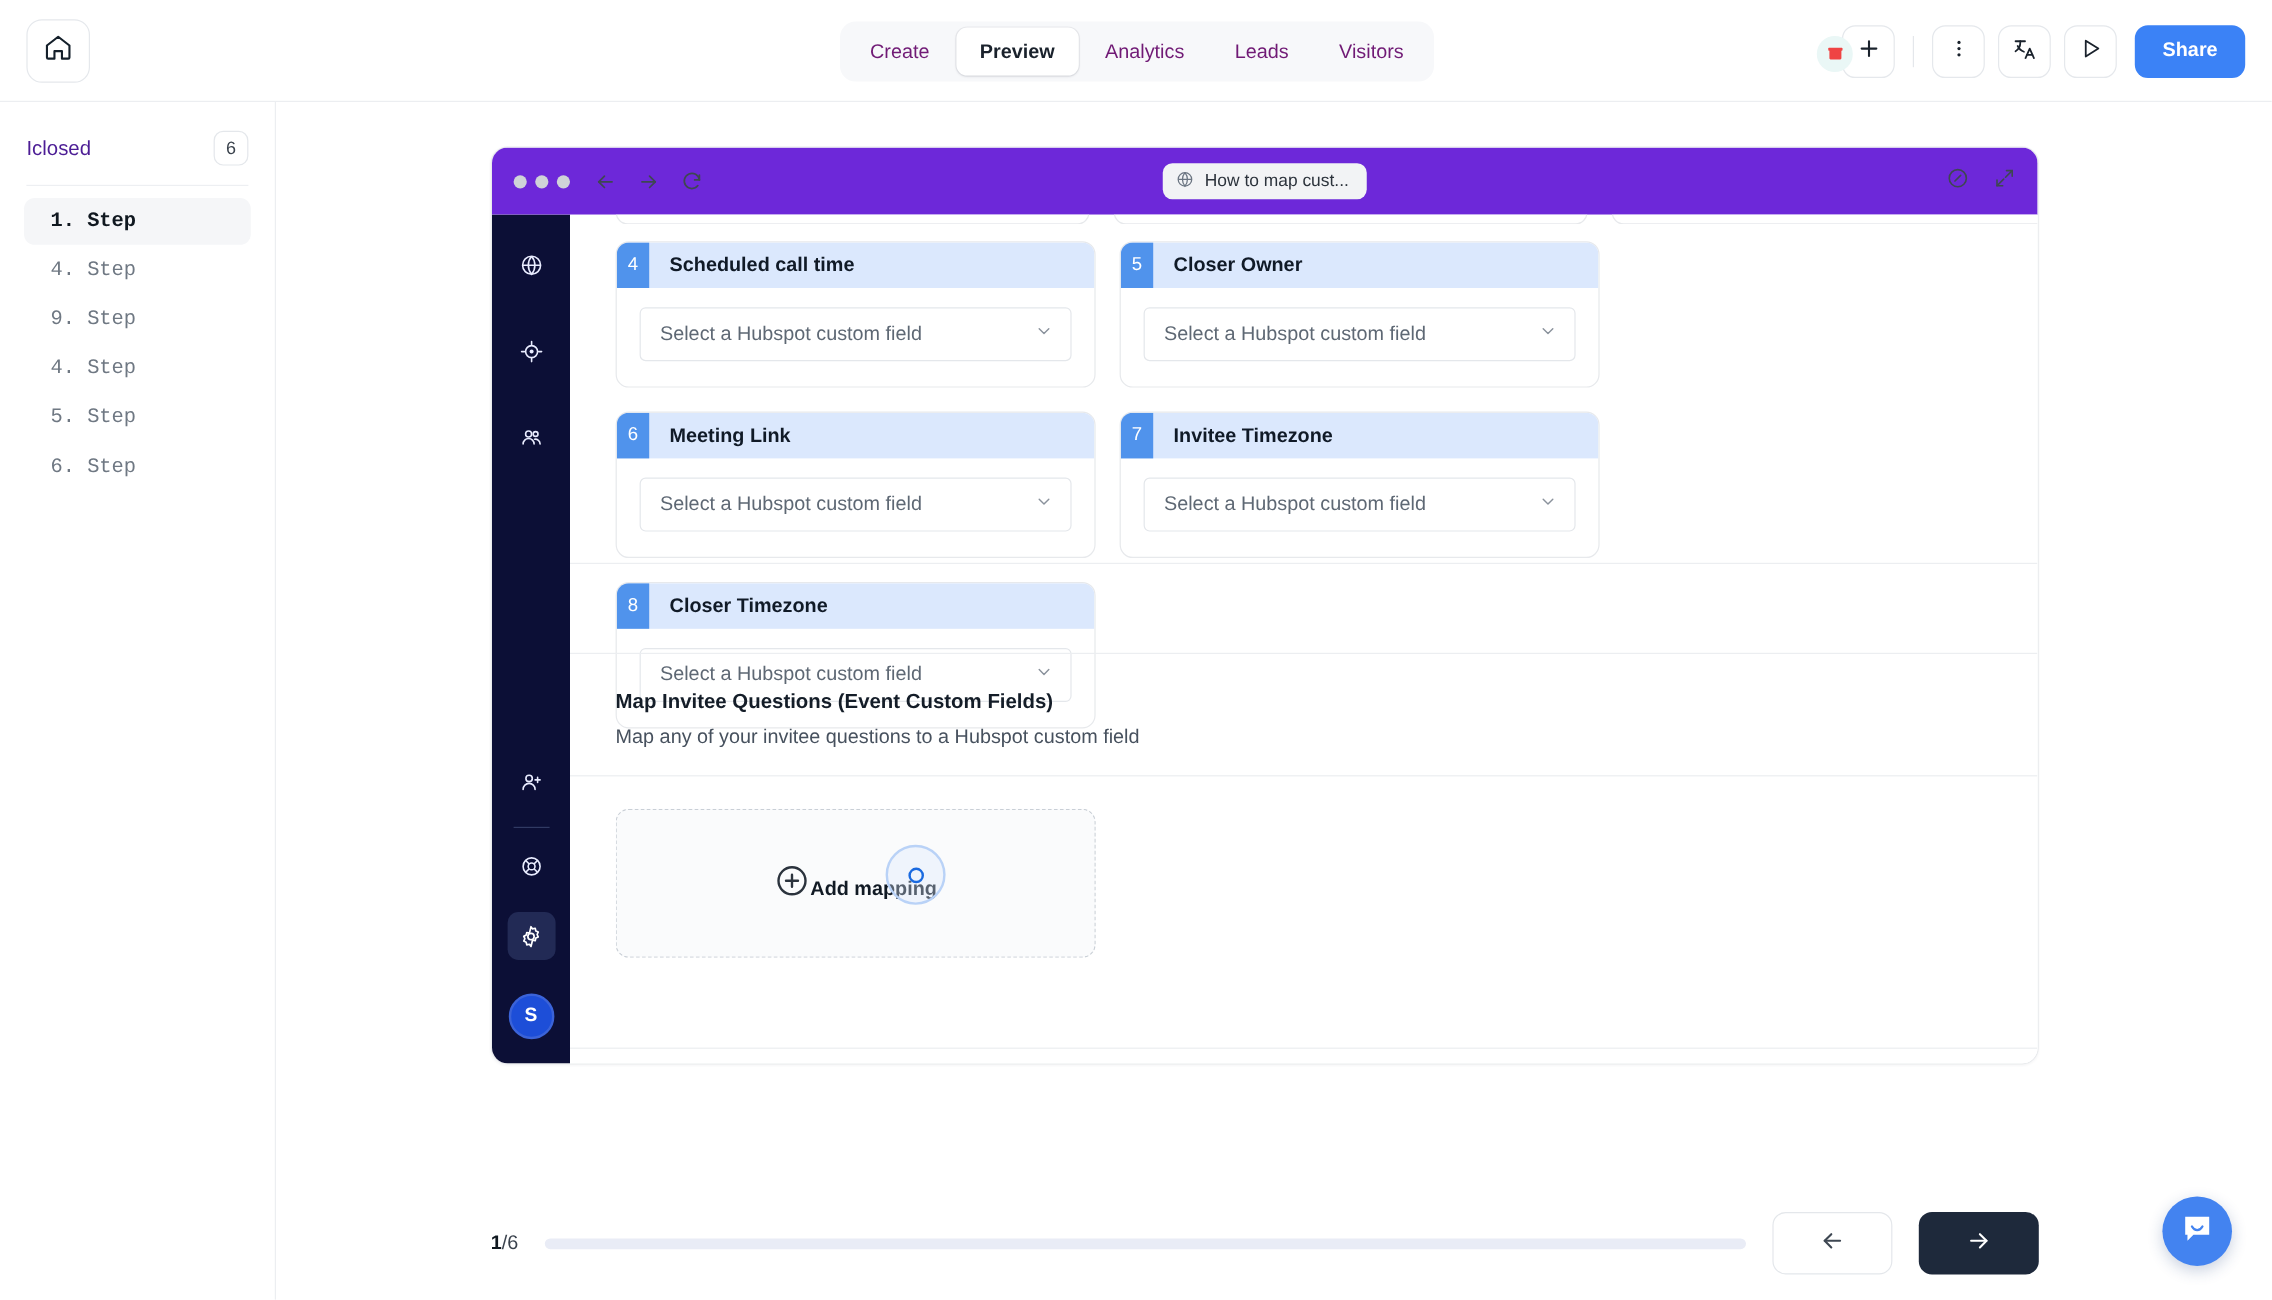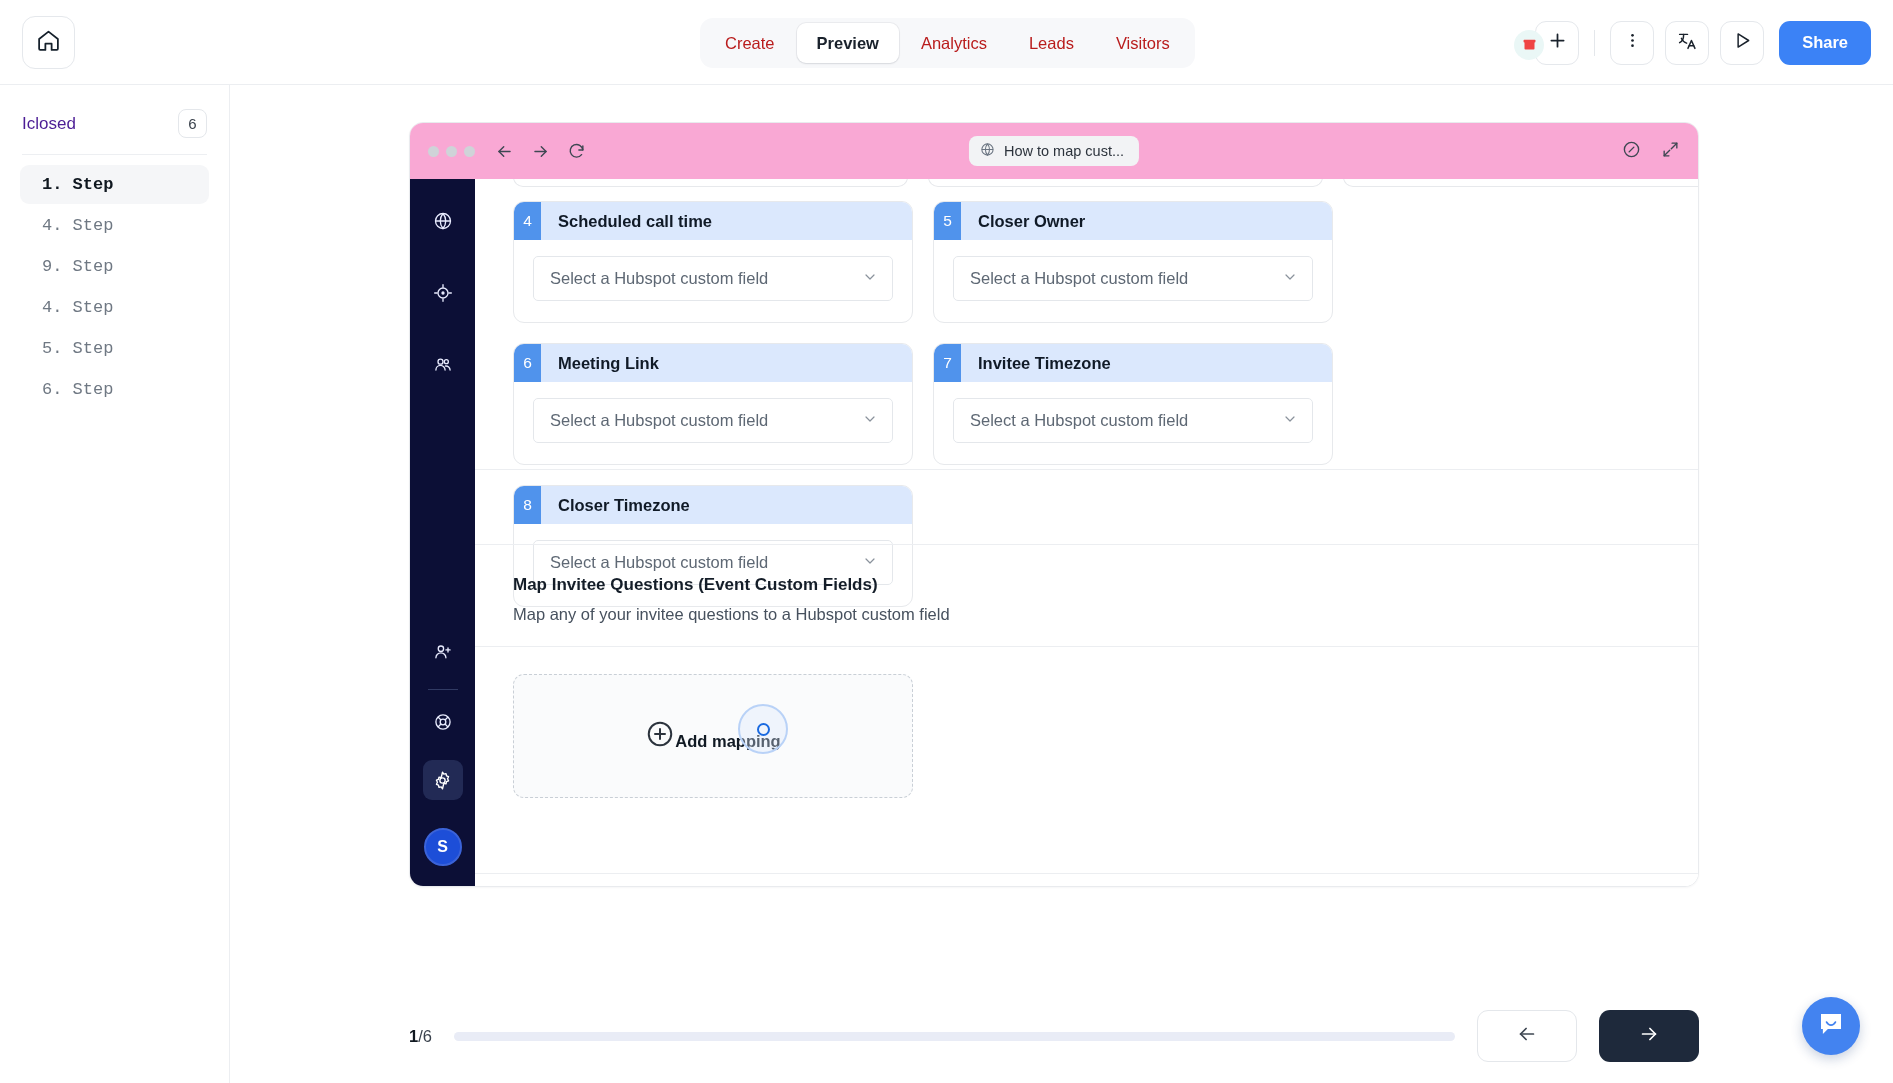--- a/index.html
+++ b/index.html
@@ -37,21 +37,21 @@
     position: absolute; left: 700px; top: 18px;
     height: 50px;
     background: #f7f8fa;
     border-radius: 13px;
     display: flex; align-items: center; padding: 5px;
     gap: 2px;
   }
   .tab {
     height: 40px; padding: 0 20px;
     display: flex; align-items: center;
-    font-size: 16.5px; color: #b91c1c;
+    font-size: 16.5px; color: #701a75;
     border-radius: 9px; background: transparent;
     white-space: nowrap;
   }
   .tab.active {
     background: #ffffff; color: #1a222c; font-weight: 600;
     box-shadow: 0 1px 2px rgba(16,24,40,.09), 0 0 0 1px rgba(16,24,40,.05);
   }
 
   .right-actions {
     position: absolute; right: 22px; top: 0; height: 85px;
@@ -112,21 +112,21 @@
     position: absolute; left: 179px; top: 37px;
     width: 1290px; height: 765px;
     background: #fff;
     border: 1px solid #e9ebee;
     border-radius: 14px;
     overflow: hidden;
     box-shadow: 0 1px 2px rgba(16,24,40,.04);
   }
   .bbar {
     height: 56px; display: flex; align-items: center;
-    padding: 0 18px; position: relative; background: #f9a8d4;
+    padding: 0 18px; position: relative; background: #6d28d9;
   }
   .dots { display: flex; gap: 7px; margin-right: 20px; }
   .dot { width: 11px; height: 11px; border-radius: 50%; background: #cfd3d8; }
   .nav-ic { margin-right: 17px; display: flex; align-items: center; }
   .urlchip {
     position: absolute; left: 50%; transform: translateX(-50%);
     height: 30px; padding: 0 15px 0 11px;
     background: #f2f3f5; border-radius: 8px;
     display: flex; align-items: center; gap: 9px;
     font-size: 14.5px; color: #2c333c;

